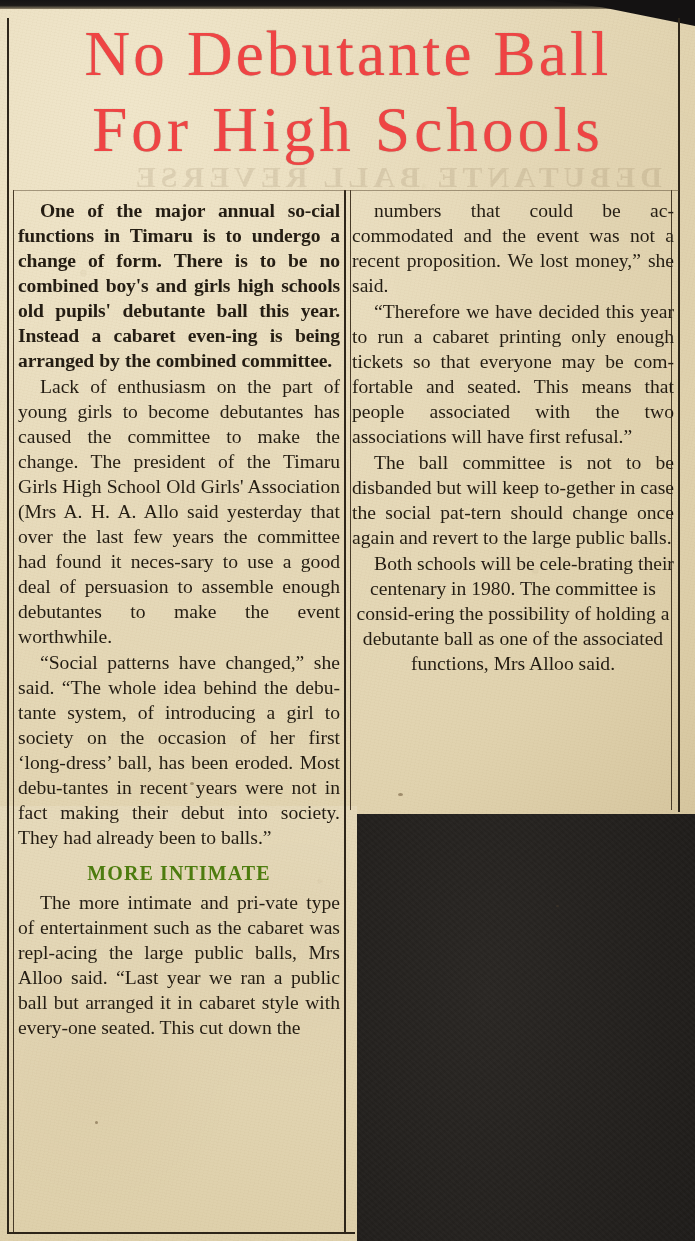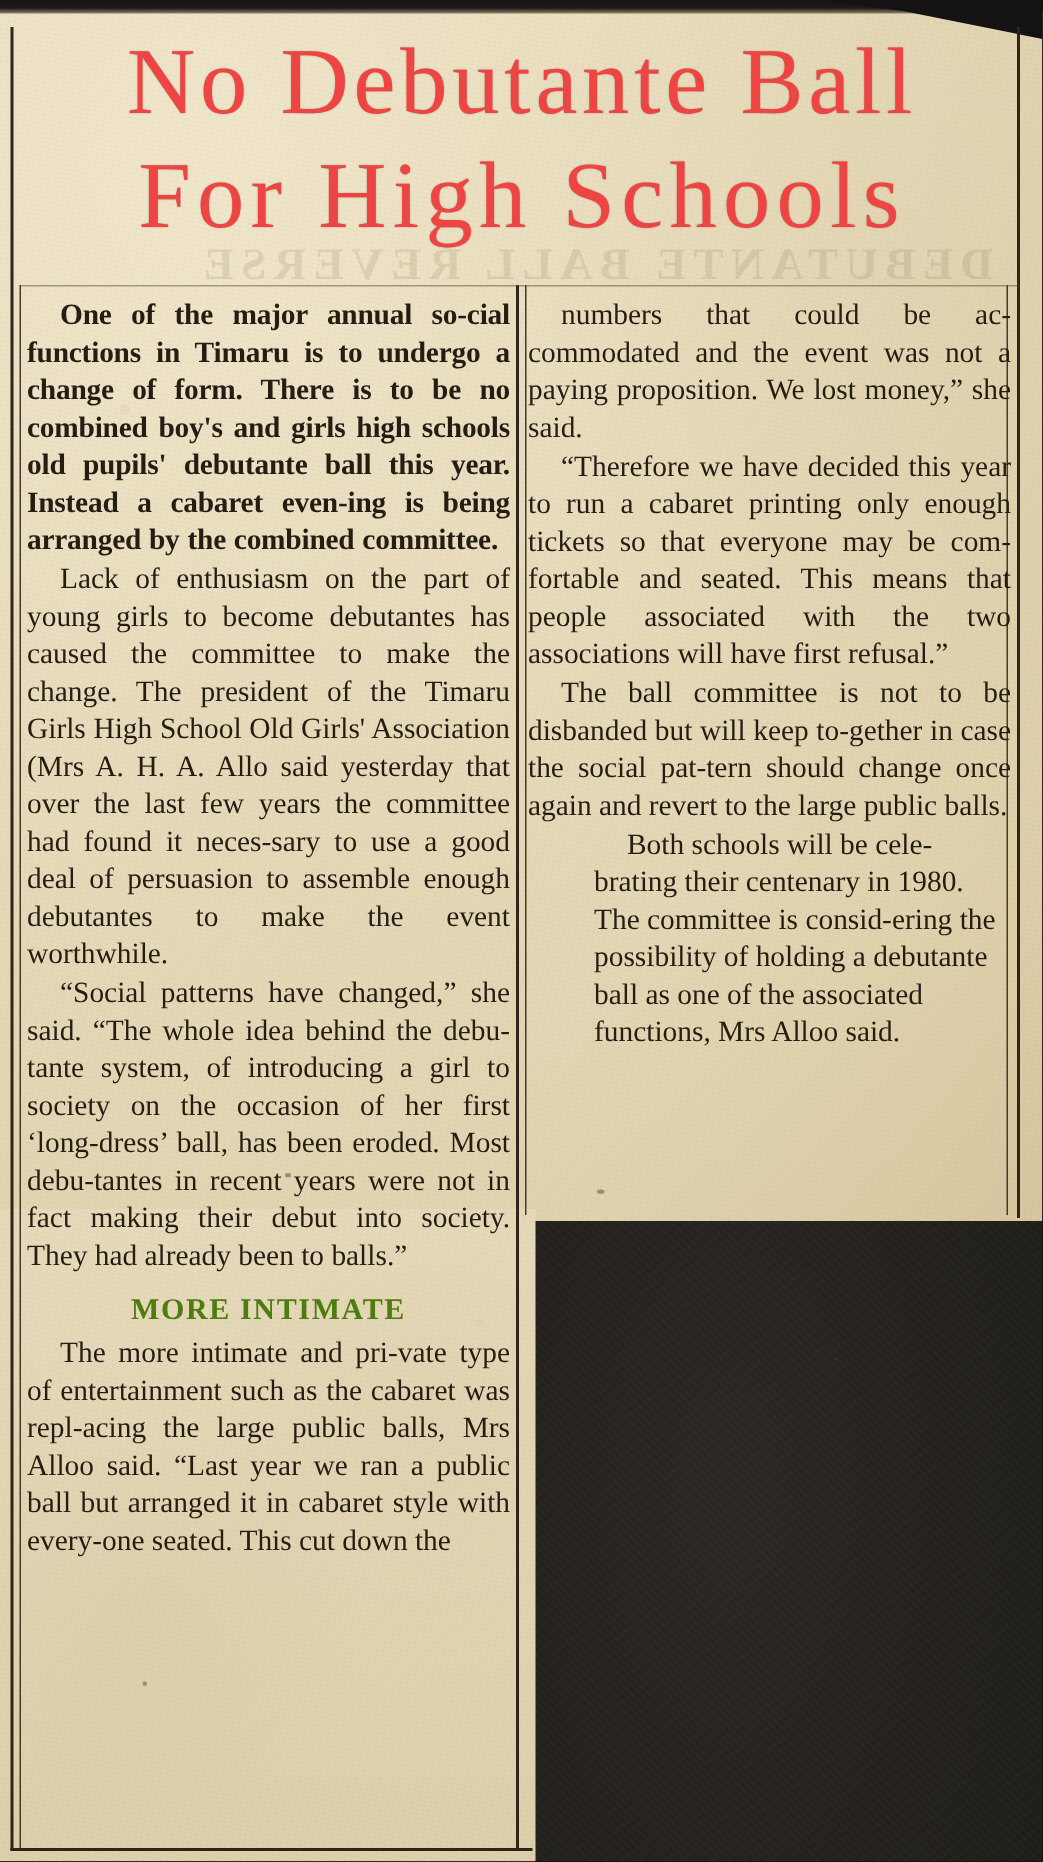--- a/index.html
+++ b/index.html
@@ -153,21 +153,21 @@
   .para {
     margin: 0 0 1px 0;
     text-indent: 22px;
     hyphens: manual;
   }
   .para.lead {
     font-weight: 700;
     letter-spacing: -0.15px;
     word-spacing: 0.5px;
   }
-  .para.last-flush { text-align: left; margin-left: 44px; }
+  .para.last-flush { text-align: center; }
 
   .subhead {
     margin: 11px 0 4px 0;
     text-align: center;
     font-weight: 700;
     font-size: 20px;
     letter-spacing: 1.1px;
     text-indent: 0;
     color: #4d7c0f;
   }
@@ -227,21 +227,21 @@
 
   <div class="col col-1">
     <p class="para lead">One of the major annual so-cial functions in Timaru is to undergo a change of form. There is to be no combined boy's and girls high schools old pupils' debutante ball this year. Instead a cabaret even-ing is being arranged by the combined committee.</p>
     <p class="para">Lack of enthusiasm on the part of young girls to become debutantes has caused the committee to make the change. The president of the Timaru Girls High School Old Girls' Association (Mrs A. H. A. Allo said yesterday that over the last few years the committee had found it neces-sary to use a good deal of persuasion to assemble enough debutantes to make the event worthwhile.</p>
     <p class="para">“Social patterns have changed,” she said. “The whole idea behind the debu-tante system, of introducing a girl to society on the occasion of her first ‘long-dress’ ball, has been eroded. Most debu-tantes in recent years were not in fact making their debut into society. They had already been to balls.”</p>
     <p class="para subhead">MORE INTIMATE</p>
     <p class="para">The more intimate and pri-vate type of entertainment such as the cabaret was repl-acing the large public balls, Mrs Alloo said. “Last year we ran a public ball but arranged it in cabaret style with every-one seated. This cut down the</p>
   </div>
 
   <div class="col col-2">
-    <p class="para">numbers that could be ac-commodated and the event was not a paying proposition. We lost money,” she said.</p>
+    <p class="para">numbers that could be ac-commodated and the event was not a recent proposition. We lost money,” she said.</p>
     <p class="para">“Therefore we have decided this year to run a cabaret printing only enough tickets so that everyone may be com-fortable and seated. This means that people associated with the two associations will have first refusal.”</p>
     <p class="para">The ball committee is not to be disbanded but will keep to-gether in case the social pat-tern should change once again and revert to the large public balls.</p>
     <p class="para last-flush">Both schools will be cele-brating their centenary in 1980. The committee is consid-ering the possibility of holding a debutante ball as one of the associated functions, Mrs Alloo said.</p>
   </div>
 
   <div class="speck" style="left:190px; top:782px; width:4px; height:3px;"></div>
   <div class="speck" style="left:398px; top:793px; width:5px; height:3px;"></div>
   <div class="speck" style="left:95px;  top:1121px; width:3px; height:3px;"></div>
   <div class="speck" style="left:300px; top:340px; width:3px; height:2px;"></div>
   <div class="speck" style="left:556px; top:905px; width:3px; height:2px; opacity:.25;"></div>

